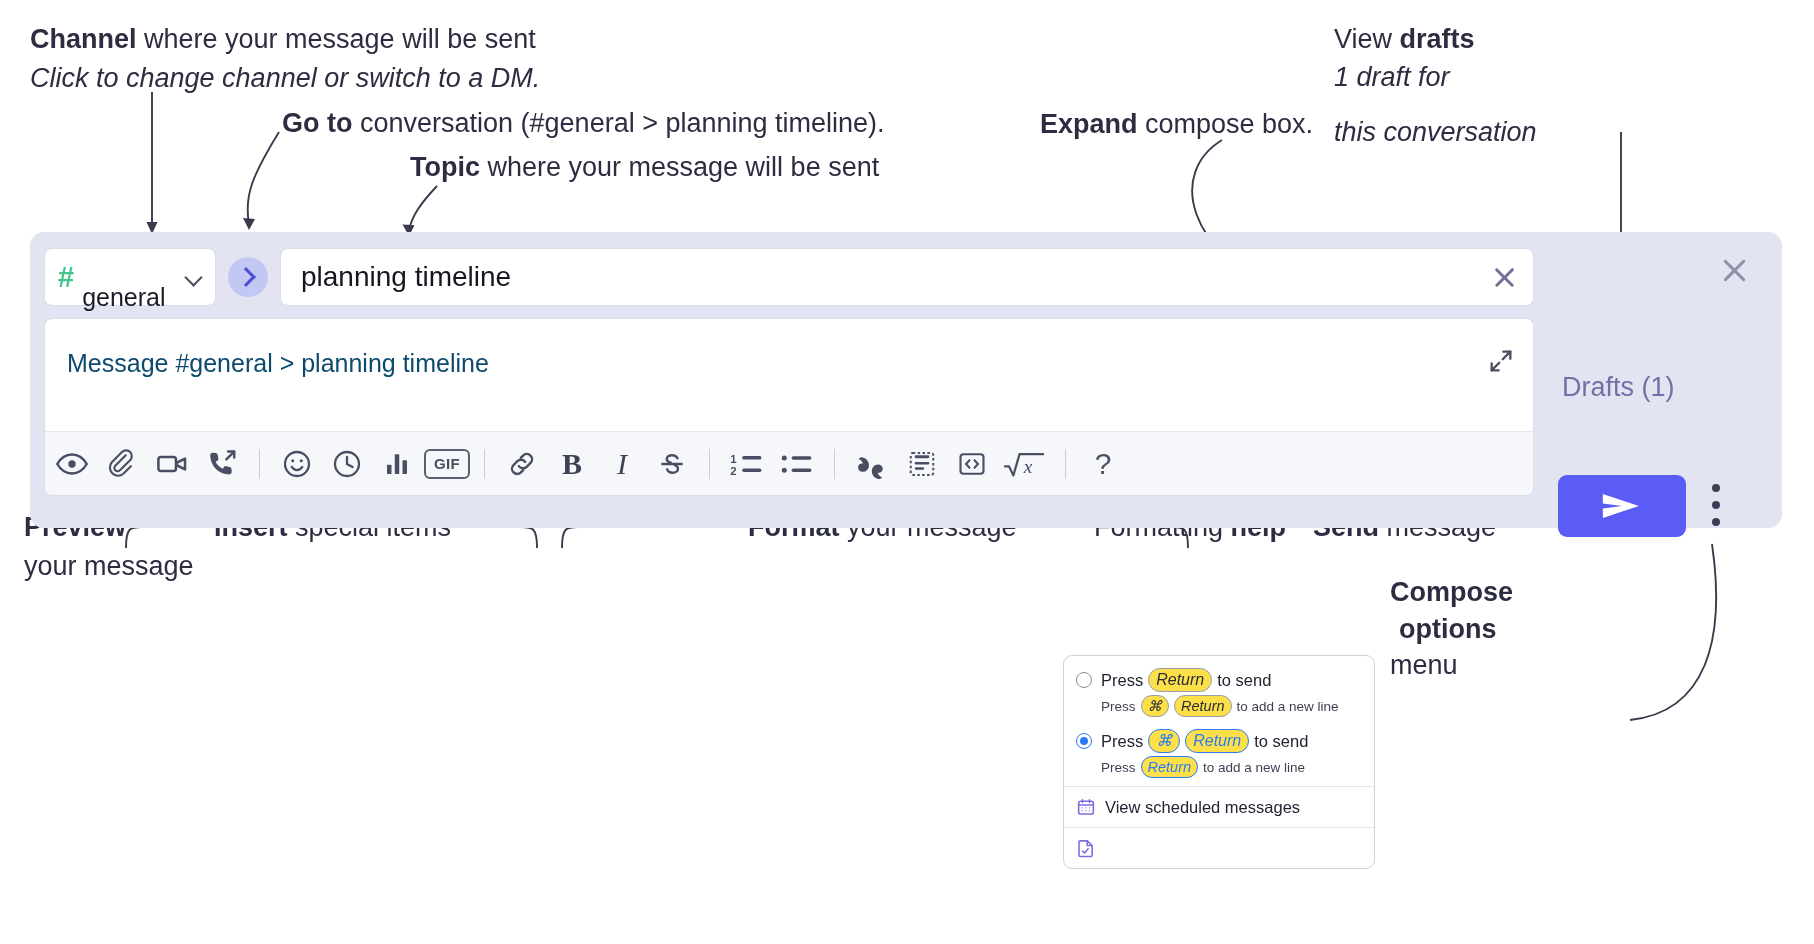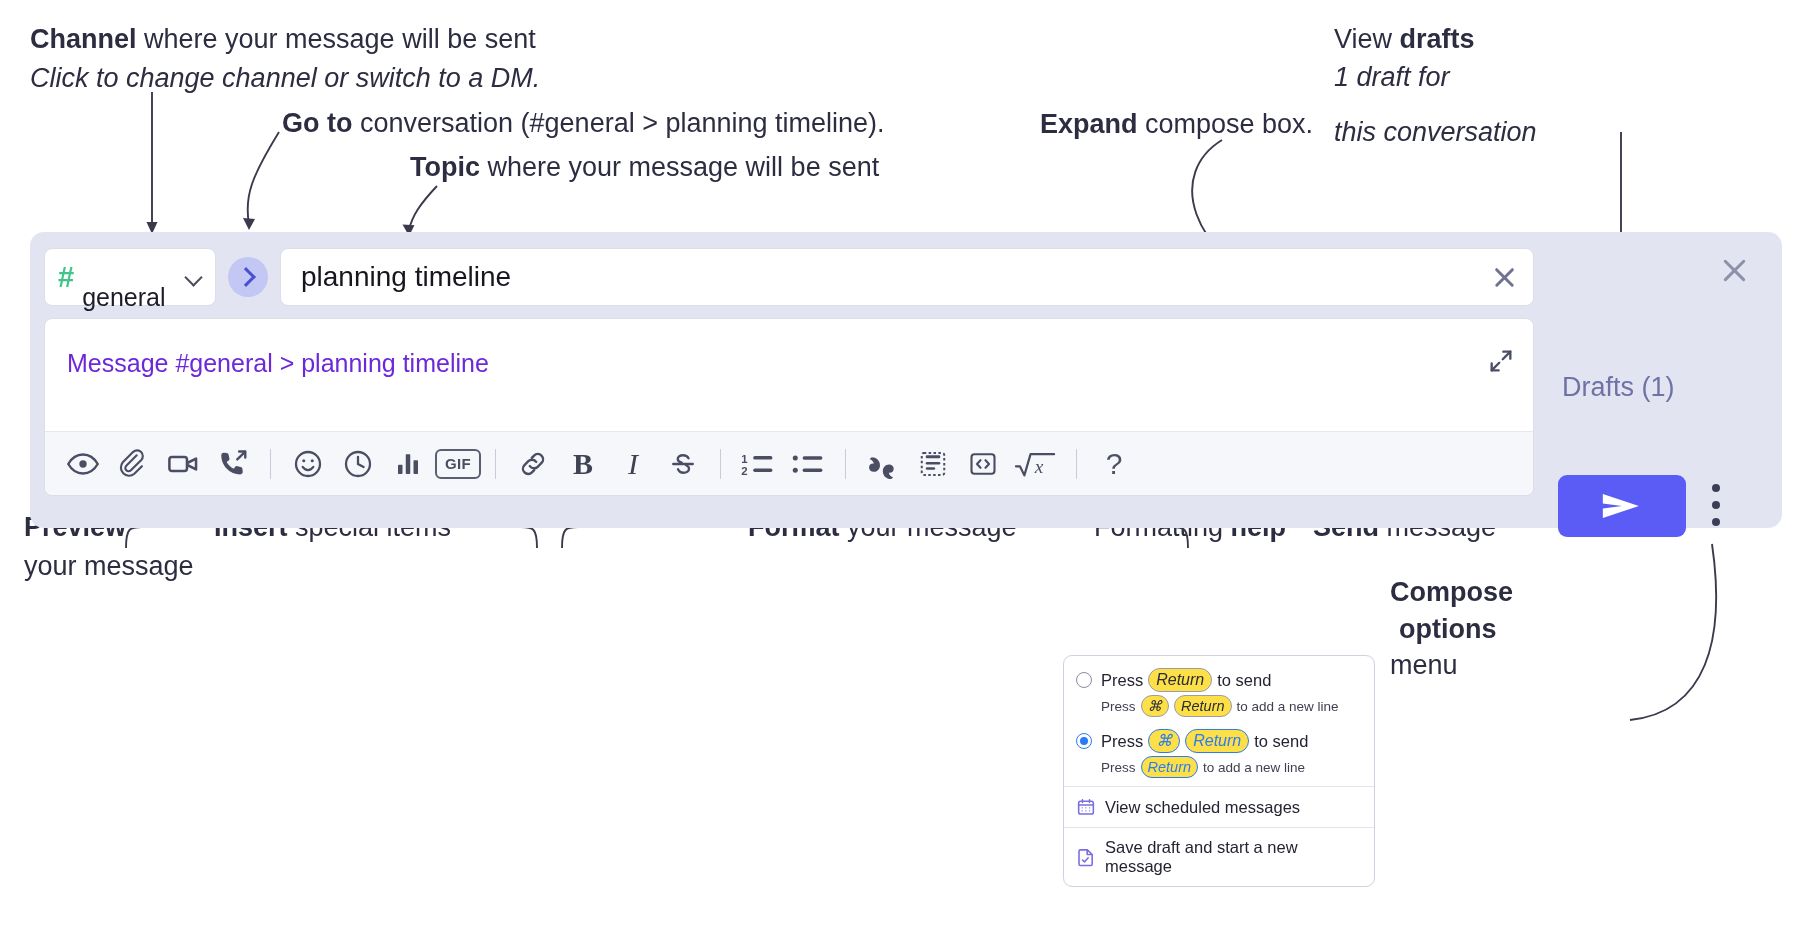--- a/index.html
+++ b/index.html
@@ -48,28 +48,28 @@
   .topic-val { flex:1; font-size:28px; color:#16161f; }
   .x-ico { width:30px; height:30px; position:relative; flex:none; }
   .x-ico::before,.x-ico::after{ content:""; position:absolute; left:3px; top:14px; width:25px; height:2.8px;
     background:#6f7294; border-radius:2px;}
   .x-ico::before{ transform:rotate(45deg);} .x-ico::after{ transform:rotate(-45deg);}
 
   .msgbox {
     margin-top:10px; background:#fff; border:1px solid #dcdde8; border-radius:8px;
     height:178px; position:relative;
   }
-  .ph { position:absolute; left:22px; top:30px; font-size:25px; color:#6d28d9; }
+  .ph { position:absolute; left:22px; top:30px; font-size:25px; color:#0c4a6e; }
   .expand { position:absolute; right:18px; top:28px; width:28px; height:28px; }
 
   .toolbar {
     position:absolute; left:0; right:0; bottom:0; height:64px;
     background:#f6f7fb; border-top:1px solid #e6e7ef;
     border-radius:0 0 8px 8px;
-    display:flex; align-items:center; padding-left:13px; gap:0;
+    display:flex; align-items:center; padding-left:2px; gap:0;
   }
   .tb { width:50px; height:46px; display:flex; align-items:center; justify-content:center; flex:none; }
   .tb svg { display:block; }
   .sep { width:1px; height:30px; background:#c9cbd8; margin:0 12px; flex:none; }
 
   .gifbox { width:46px; height:30px; border:2.2px solid #5b5e70; border-radius:6px;
     display:flex; align-items:center; justify-content:center; font-size:15px; font-weight:700; color:#4a4d5e;
     letter-spacing:.4px; }
   .qmark { font-size:30px; color:#4f5264; font-weight:400; }
   .bold-g { font-size:30px; font-weight:700; color:#3f4252; font-family:"Liberation Serif", serif;}
@@ -452,15 +452,14 @@
   </div>
 
   <div class="mdiv"></div>
 
   <div class="mitem">
     <svg width="20" height="20" viewBox="0 0 24 24" fill="none" stroke="#7b6ede" stroke-width="1.9" stroke-linecap="round" stroke-linejoin="round">
       <path d="M5.2 3.4 h8.4 L19.4 9 v11.6 a1.6 1.6 0 0 1-1.6 1.6 H5.2 a1.6 1.6 0 0 1-1.6-1.6 V5 a1.6 1.6 0 0 1 1.6-1.6 Z"></path>
       <path d="M13.4 3.4 V9 h5.6"></path>
       <path d="M7.8 15.6 L10.2 17.9 L14.6 12.9"></path>
     </svg>
-    <span>Save draft and start a new message</span>
   </div>
 </div>
 
 </body></html>

